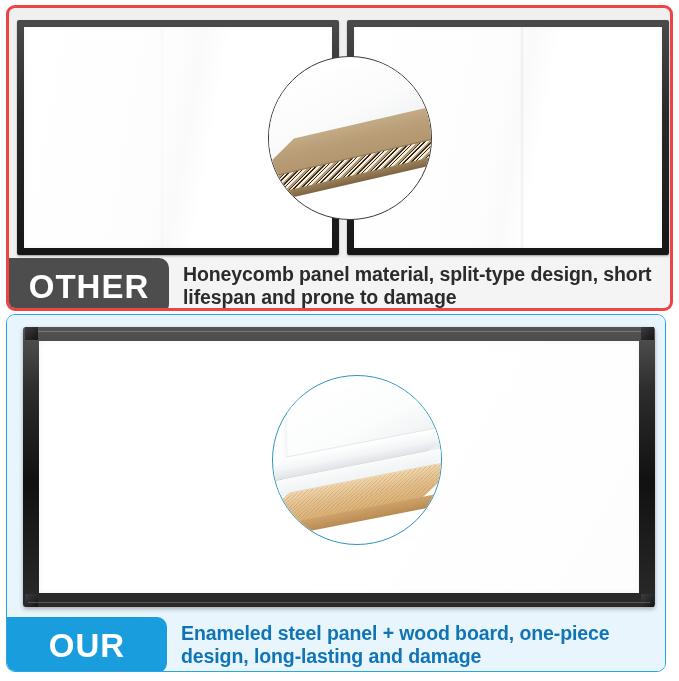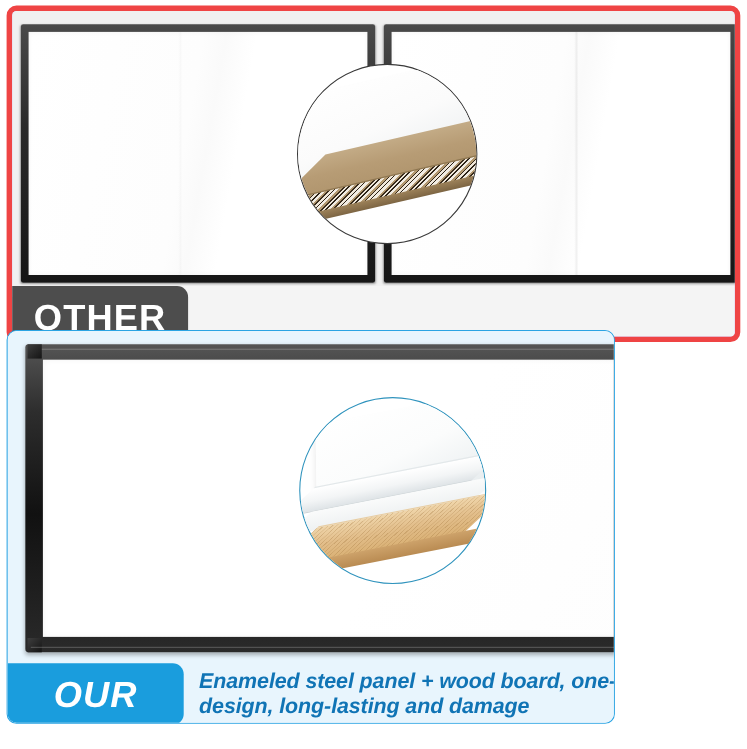--- a/index.html
+++ b/index.html
@@ -13,22 +13,22 @@
     position: relative;
   }
 
   
   .card-other {
     position: absolute;
     left: 6px;
     top: 5px;
     width: 667px;
     height: 306px;
-    background: #c4b5fd;
-    border: 5px solid #ef4444;
+    background: #ec4899;
+    border: 3px solid #ef4444;
     border-radius: 9px;
     overflow: hidden;
   }
 
   .other-photo {
     position: absolute;
     left: 0; top: 0;
     width: 667px;
     height: 250px;
     background: #f0f0f0;
@@ -156,28 +156,27 @@
     line-height: 1.16;
     letter-spacing: -.1px;
   }
   .caption-text.other { color: #2b2b2b; }
   .caption-text.our   { color: #1074b5; }
 
   
   .card-our {
     position: absolute;
     left: 6px;
-    top: 300px;
-    width: 553px;
+    top: 314px;
+    width: 660px;
     height: 358px;
     background: #e8f5fd;
     border: 1.5px solid #2ba4e3;
     border-radius: 9px;
     overflow: hidden;
-    font-style: italic;
   }
 
   .our-photo {
     position: absolute;
     left: 0; top: 0;
     width: 664px;
     height: 302px;
     background: #e8f5fd;
     overflow: hidden;
   }
@@ -297,20 +296,21 @@
       <div class="hc-top-sheet"></div>
       <div class="hc-board"></div>
       <div class="hc-flutes"></div>
       <div class="hc-edge"></div>
     </div>
 
   </div>
 
   <div class="caption other">
     <div class="badge other">OTHER</div>
+    <div class="caption-text other">Honeycomb panel material, split-type design, short lifespan and prone to damage</div>
   </div>
 
 </div>
 
 <div class="card-our">
 
   <div class="our-photo">
 
     <div class="our-frame">
       <div class="our-inner">

